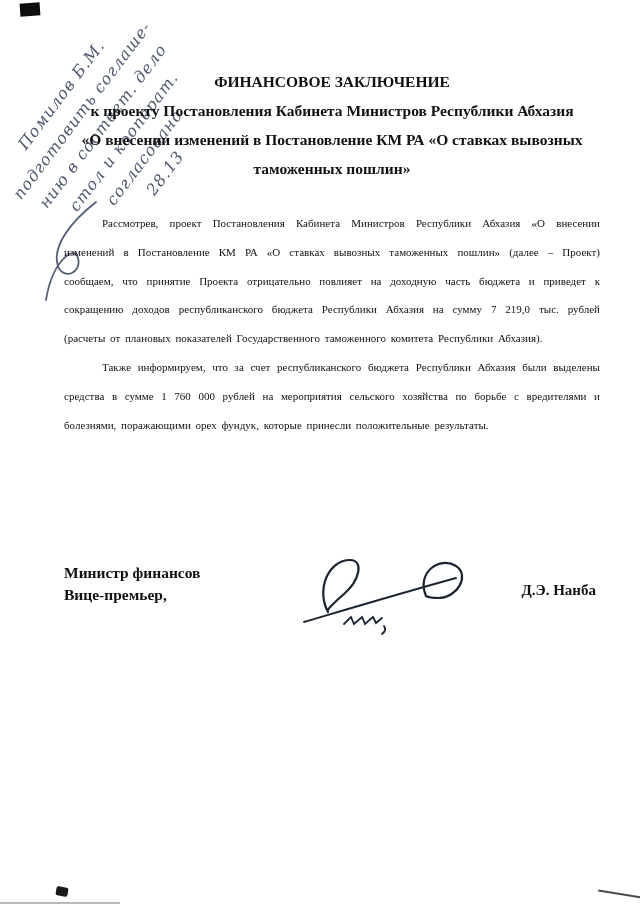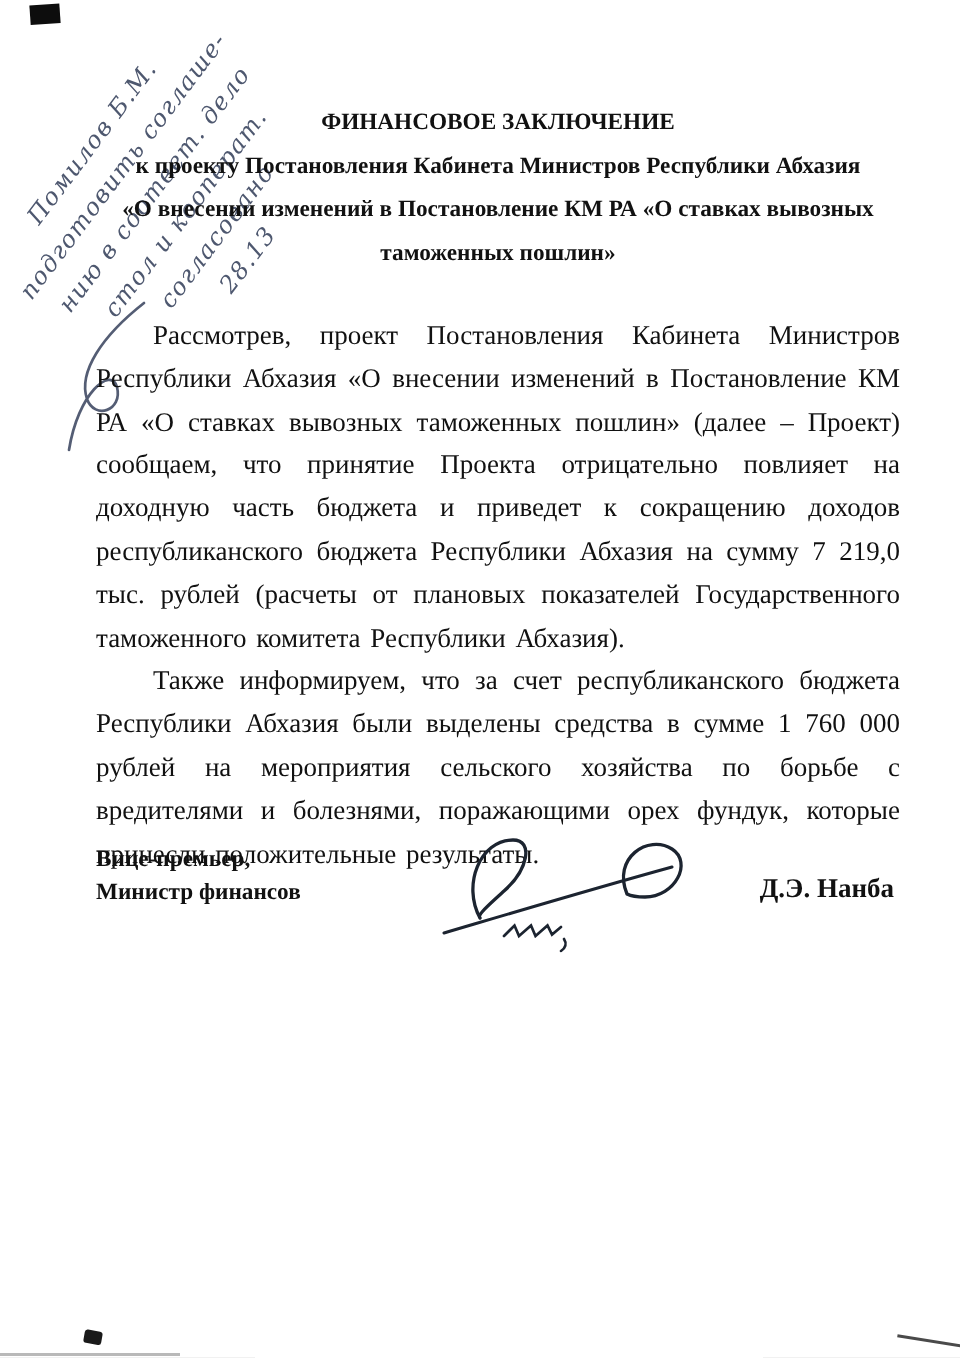--- a/index.html
+++ b/index.html
@@ -22,21 +22,21 @@
     font-weight:700;
     font-size:15.5px;
     line-height:29px;
     margin:15px auto;
     width:502px;
   }
   .title-line{white-space:nowrap;}
   .subtitle{margin-top:0;text-align:center;}
   .body-text{
     margin-top:26px;
-    font-size:18px;
+    font-size:11px;
     line-height:28.8px;
     text-align:justify;
   }
   .body-text p{
     margin:0;
     text-indent:38px;
     word-spacing:2px;
   }
   
   .sig-row{
@@ -53,21 +53,21 @@
     flex:0 0 auto;
   }
   .sig-scribble-wrap{
     flex:1 1 auto;
     display:flex;
     justify-content:center;
     margin-top:-12px;
   }
   .sig-name{
     font-weight:700;
-    font-size:18px;
+    font-size:15px;
     margin-top:20px;
     flex:0 0 auto;
   }
   
   .handwriting{
     position:absolute;
     left:-45px; top:215px;
     width:320px;
     transform:rotate(-53deg);
     transform-origin:left top;
@@ -144,22 +144,22 @@
     </div>
 
     <div class="body-text">
       <p>Рассмотрев, проект Постановления Кабинета Министров Республики Абхазия «О внесении изменений в Постановление КМ РА «О ставках вывозных таможенных пошлин» (далее – Проект) сообщаем, что принятие Проекта отрицательно повлияет на доходную часть бюджета и приведет к сокращению доходов республиканского бюджета Республики Абхазия на сумму 7 219,0 тыс. рублей (расчеты от плановых показателей Государственного таможенного комитета Республики Абхазия).</p>
       <p>Также информируем, что за счет республиканского бюджета Республики Абхазия были выделены средства в сумме 1 760 000 рублей на мероприятия сельского хозяйства по борьбе с вредителями и болезнями, поражающими орех фундук, которые принесли положительные результаты.</p>
     </div>
   </div>
 
   <div class="sig-row">
     <div class="sig-position">
+      <div>Министр финансов</div>
       <div>Вице-премьер,</div>
-      <div>Министр финансов</div>
     </div>
 
     <div class="sig-scribble-wrap">
       <svg width="180" height="85" viewBox="0 0 180 85">
         <path d="M30 62 C 18 40, 30 10, 52 10 C 66 10, 62 30, 46 44 C 36 53, 28 60, 30 62" fill="none" stroke="#1c2430" stroke-width="2.2" stroke-linecap="round"></path>
         <path d="M6 72 C 40 62, 100 44, 158 28" fill="none" stroke="#1c2430" stroke-width="2" stroke-linecap="round"></path>
         <path d="M128 46 C 118 22, 142 6, 158 16 C 172 25, 160 48, 140 48 C 132 48, 128 46, 128 46" fill="none" stroke="#1c2430" stroke-width="2.2" stroke-linecap="round"></path>
         <path d="M46 74 l 7 -7 l 3 7 l 8 -7 l 3 7 l 8 -7 l 3 6 l 6 -5" fill="none" stroke="#1c2430" stroke-width="1.8" stroke-linecap="round"></path>
         <path d="M86 76 c 2 3, 1 6, -2 8" fill="none" stroke="#1c2430" stroke-width="1.8" stroke-linecap="round"></path>
       </svg>

